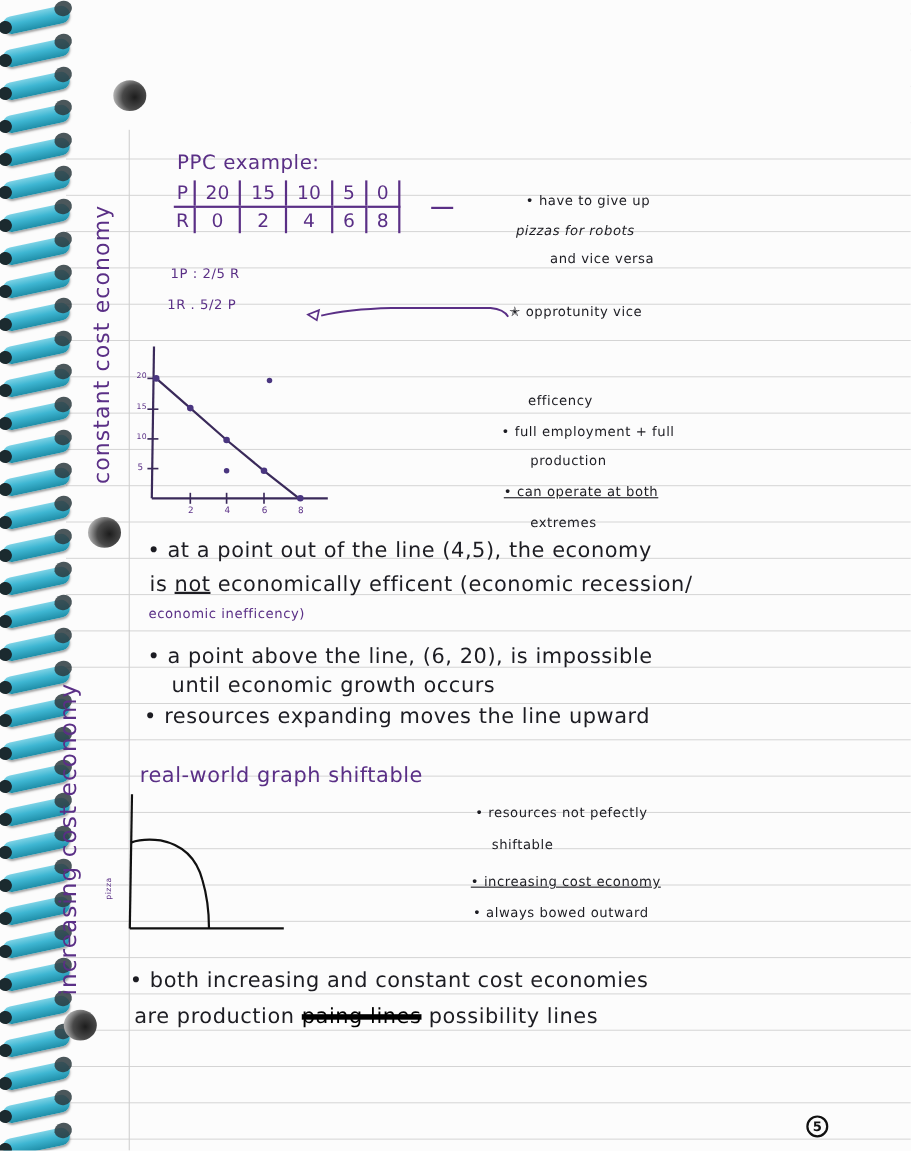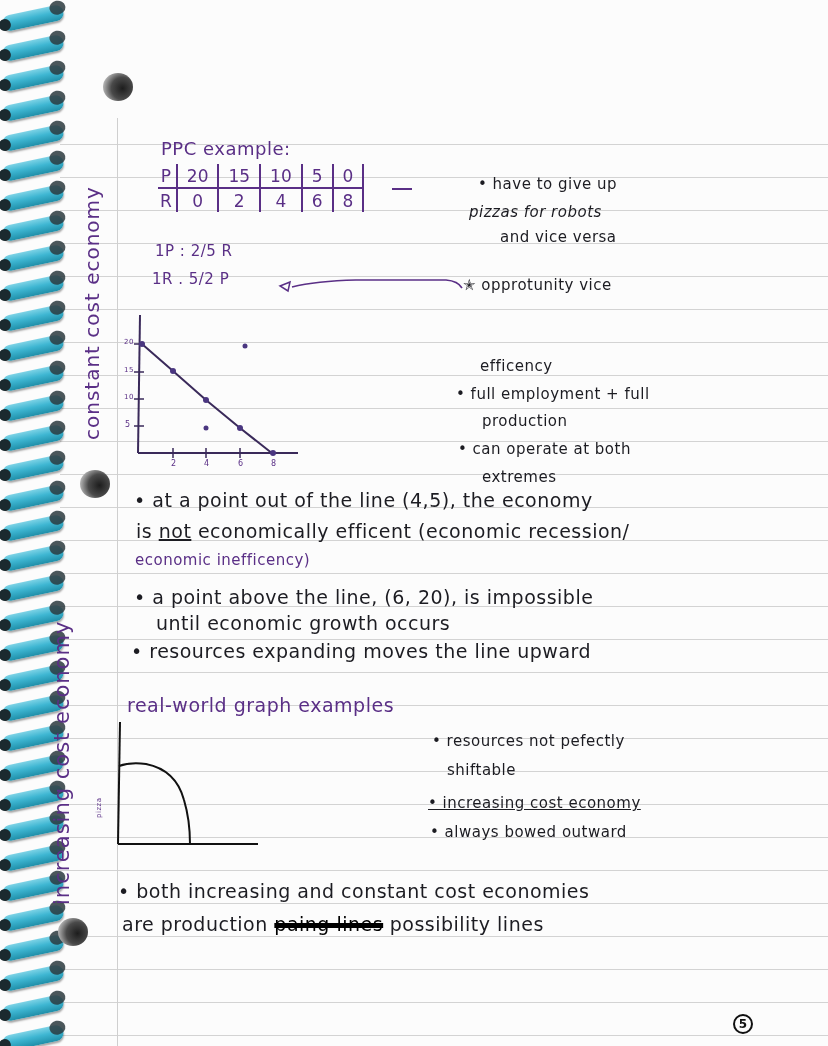--- a/index.html
+++ b/index.html
@@ -41,21 +41,21 @@
   }
   .hole {
     position: absolute; width: 30px; height: 28px; border-radius: 50%;
     background: radial-gradient(circle at 65% 55%, #1d1d1d 0%, #4a4a4a 45%, #aaa 75%, #e8e8e8 100%);
   }
   .hw { position: absolute; white-space: nowrap; font-family: "DejaVu Sans", sans-serif; letter-spacing: 0.5px; }
   .purple { color: #5a2f86; }
   .black { color: #1c1c22; }
   .sz18 { font-size: 18px; }
   .sz17 { font-size: 19px; }
-  .sz16 { font-size: 15px; }
+  .sz16 { font-size: 12px; }
   .vert {
     position: absolute; white-space: nowrap; transform-origin: left top;
     transform: rotate(-90deg); font-size: 20px; letter-spacing: 1px;
   }
   table.ppc { position: absolute; left: 158px; top: 164px; border-collapse: collapse; color: #5a2f86; font-size: 17px; }
   table.ppc td { padding: 0 9px; border-left: 2px solid #5a2f86; height: 24px; text-align: center; }
   table.ppc td:first-child { border-left: none; padding-left: 2px; padding-right: 4px; }
   table.ppc tr:first-child td { border-bottom: 2px solid #5a2f86; }
   .under { text-decoration: underline; text-decoration-thickness: 2px; }
   .strike { text-decoration: line-through; text-decoration-thickness: 5px; color: #000000; }
@@ -182,34 +182,34 @@
   <div class="hw purple" style="left:124px; top:393px; font-size:7px;">10</div>
   <div class="hw purple" style="left:125px; top:420px; font-size:8px;">5</div>
   <div class="hw purple" style="left:171px; top:459px; font-size:8px;">2</div>
   <div class="hw purple" style="left:204px; top:459px; font-size:8px;">4</div>
   <div class="hw purple" style="left:238px; top:459px; font-size:8px;">6</div>
   <div class="hw purple" style="left:271px; top:459px; font-size:8px;">8</div>
 
   <div class="hw black sz16" style="left:480px; top:357px;">efficency</div>
   <div class="hw black sz16" style="left:456px; top:385px;text-align:right;">• full employment + full</div>
   <div class="hw black sz16" style="left:482px; top:412px;">production</div>
-  <div class="hw black sz16" style="left:458px; top:440px;">• can operate at both</div>
+  <div class="hw black sz16" style="left:458px; top:440px;text-decoration:underline;">• can operate at both</div>
   <div class="hw black sz16" style="left:482px; top:468px;">extremes</div>
 
   <div class="hw black sz17" style="left:134px; top:489px;">• at a point out of the line (4,5), the economy</div>
   <div class="hw black sz17" style="left:136px; top:520px;">
     <span>is </span><span class="under">not</span><span> economically efficent (economic recession/</span>
   </div>
   <div class="hw purple sz16" style="left:135px; top:551px;">economic inefficency)</div>
 
   <div class="hw black sz17" style="left:134px; top:586px;">• a point above the line, (6, 20), is impossible</div>
   <div class="hw black sz17" style="left:156px; top:612px;">until economic growth occurs</div>
   <div class="hw black sz17" style="left:131px; top:640px;">• resources expanding moves the line upward</div>
 
-  <div class="hw purple" style="left:127px; top:694px; font-size:19px;">real-world graph examples</div>
+  <div class="hw purple" style="left:127px; top:694px; font-size:19px;">real-world graph shiftable</div>
   <svg style="left:116px; top:720px;" width="150" height="130">
     <line x1="4" y1="2" x2="2" y2="124" stroke="#111" stroke-width="2"></line>
     <line x1="2" y1="124" x2="142" y2="124" stroke="#111" stroke-width="2"></line>
     <path d="M3 46 Q14 42 30 44 Q60 50 68 80 Q74 100 74 124" fill="none" stroke="#111" stroke-width="2"></path>
   </svg>
   <div class="hw purple" style="left:95px; top:818px; font-size:7px; transform:rotate(-90deg); transform-origin:left top;">pizza</div>
 
   <div class="hw black sz16" style="left:432px; top:732px;">• resources not pefectly</div>
   <div class="hw black sz16" style="left:447px; top:761px;">shiftable</div>
   <div class="hw black sz16" style="left:428px; top:794px;text-decoration:underline;">• increasing cost economy</div>

